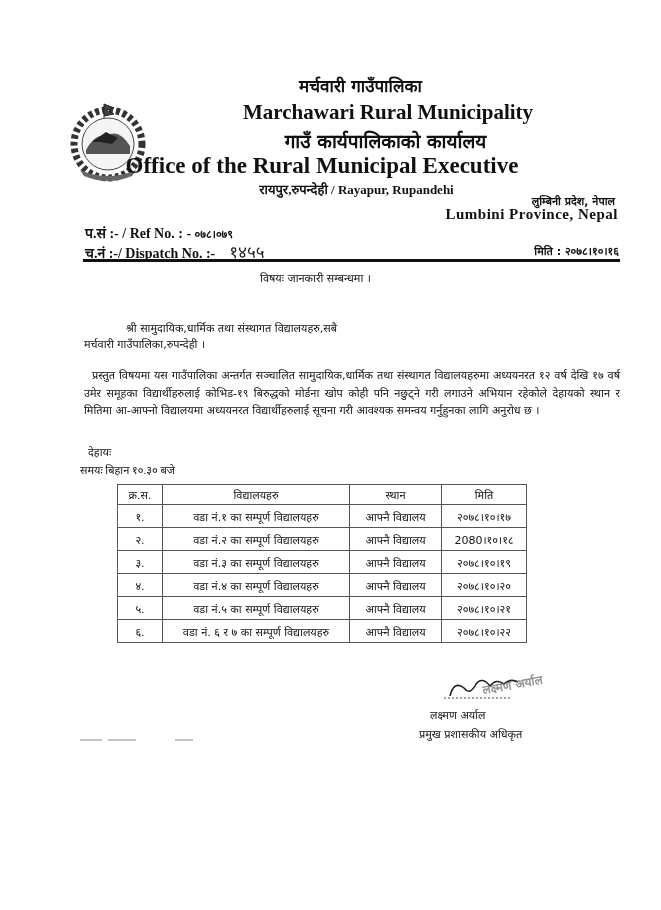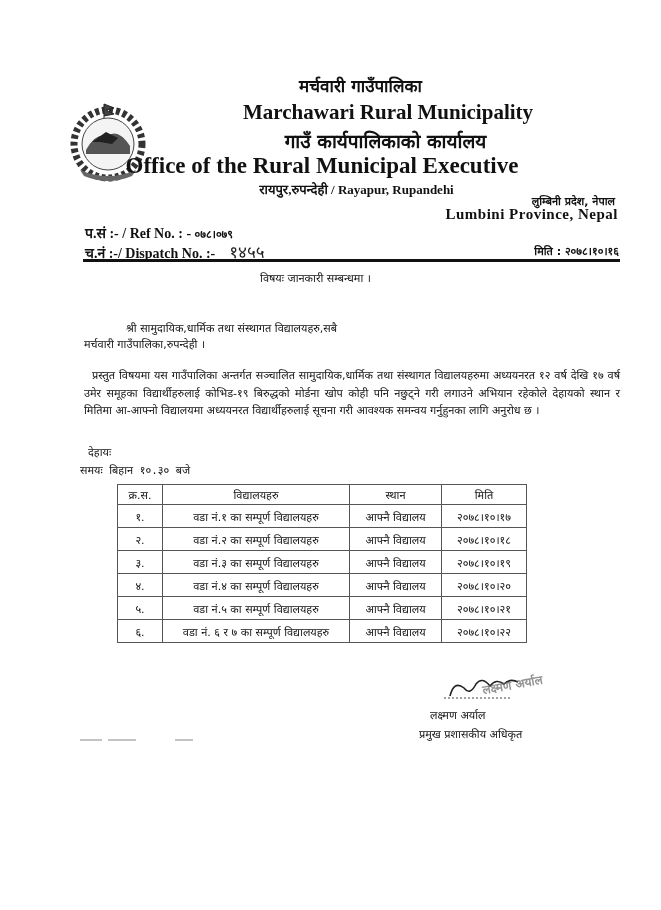--- a/index.html
+++ b/index.html
@@ -16,21 +16,21 @@
   .ref { left: 85px; top: 223px; font-family: "Liberation Serif", serif; font-weight: bold; font-size: 14px; }
   .dispatch { left: 85px; top: 240px; font-family: "Liberation Serif", serif; font-weight: bold; font-size: 14px; }
   .dispatch .hand { font-family: "DejaVu Sans", sans-serif; font-weight: normal; font-size: 17px; margin-left: 14px; color: #222; }
   .date-top { right: 42px; top: 243px; font-family: "DejaVu Sans", sans-serif; font-weight: bold; font-size: 11px; }
   .rule { left: 83px; top: 259px; width: 537px; height: 3px; background: #111; }
   .subject { left: 0; width: 661px; top: 270px; text-align: center; font-family: "DejaVu Sans", sans-serif; font-size: 11px; padding-right: 30px; box-sizing: border-box; }
   .addr1 { left: 82px; top: 320px; font-family: "DejaVu Sans", sans-serif; font-size: 11px; margin-left: 44px; }
   .addr2 { left: 84px; top: 336px; font-family: "DejaVu Sans", sans-serif; font-size: 11px; }
   .body-p { left: 84px; top: 367px; width: 536px; font-family: "DejaVu Sans", sans-serif; font-size: 11px; line-height: 17.5px; text-align: justify; text-indent: 8px; }
   .dehay { left: 88px; top: 444px; font-family: "DejaVu Sans", sans-serif; font-size: 11px; }
-  .samay { left: 80px; top: 462px; font-family: Liberation Mono, monospace; font-size: 11px; }
+  .samay { left: 80px; top: 462px; font-family: Liberation Serif, serif; font-size: 11px; }
   table.sched { position: absolute; left: 117px; top: 484px; border-collapse: collapse; font-family: "DejaVu Sans", sans-serif; font-size: 11px; }
   table.sched th, table.sched td { border: 1px solid #555; text-align: center; padding: 0 4px; height: 22px; font-weight: normal; }
   table.sched th { height: 19px; }
   .c1 { width: 36px; } .c2 { width: 178px; } .c3 { width: 83px; } .c4 { width: 76px; }
   .sig-mark { left: 420px; top: 668px; width: 180px; height: 40px; }
   .stamp { left: 482px; top: 676px; font-family: "DejaVu Sans", sans-serif; font-size: 12px; font-weight: bold; color: #666; transform: rotate(-10deg); opacity: 0.7; }
   .signer-name { left: 430px; top: 707px; font-family: "DejaVu Sans", sans-serif; font-size: 11px; }
   .signer-title { left: 419px; top: 726px; font-family: "DejaVu Sans", sans-serif; font-size: 11px; }
   .dash-line { left: 80px; top: 737px; width: 115px; height: 6px; }
 </style>
@@ -86,21 +86,21 @@
     <tr>
       <td>१.</td>
       <td>वडा नं.१ का सम्पूर्ण विद्यालयहरु</td>
       <td>आफ्नै विद्यालय</td>
       <td>२०७८।१०।१७</td>
     </tr>
     <tr>
       <td>२.</td>
       <td>वडा नं.२ का सम्पूर्ण विद्यालयहरु</td>
       <td>आफ्नै विद्यालय</td>
-      <td>२०७८।१०।१८</td>
+      <td>2080।१०।१८</td>
     </tr>
     <tr>
       <td>३.</td>
       <td>वडा नं.३ का सम्पूर्ण विद्यालयहरु</td>
       <td>आफ्नै विद्यालय</td>
       <td>२०७८।१०।१९</td>
     </tr>
     <tr>
       <td>४.</td>
       <td>वडा नं.४ का सम्पूर्ण विद्यालयहरु</td>

